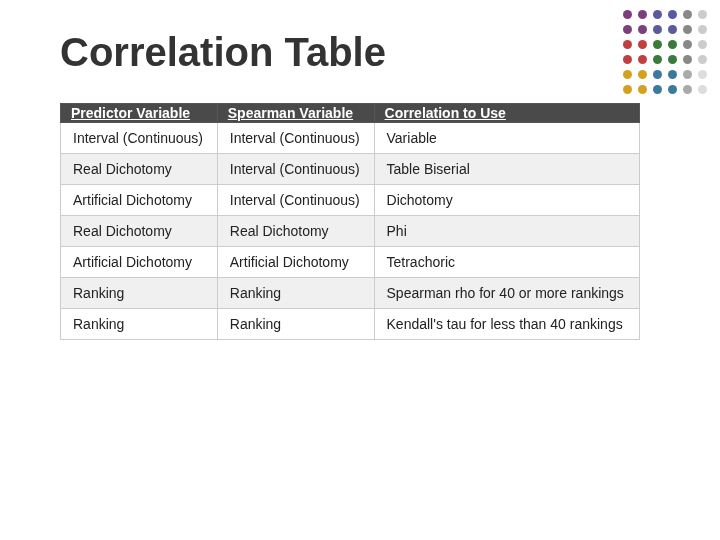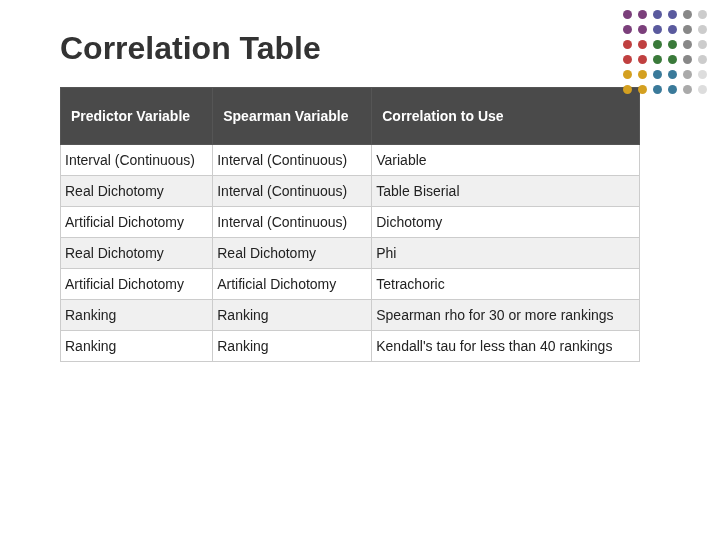--- a/index.html
+++ b/index.html
@@ -6,47 +6,48 @@
     body {
       width: 720px;
       height: 540px;
       background: #ffffff;
       font-family: Arial, sans-serif;
       position: relative;
       overflow: hidden;
     }
 
     .page-title {
-      font-size: 32px;
+      font-size: 40px;
       font-weight: bold;
       color: #333333;
-      padding: 30px 0 20px 60px;
+      padding: 30px 0 28px 60px;
     }
 
     .table-container {
       margin: 0 60px;
     }
 
     table {
       width: 580px;
       border-collapse: collapse;
       font-size: 14px;
     }
 
     th {
       background: #4a4a4a;
       color: #ffffff;
       text-align: left;
-      padding: 20px 10px;
+      padding: 1px 10px;
       font-weight: bold;
       border: 1px solid #555;
+      text-decoration: underline;
     }
 
     td {
-      padding: 7px 4px;
+      padding: 7px 12px;
       border: 1px solid #cccccc;
       color: #222222;
       vertical-align: top;
     }
 
     tr:nth-child(even) td {
       background: #f0f0f0;
     }
     tr:nth-child(odd) td {
       background: #ffffff;
@@ -144,21 +145,21 @@
           <td>Phi</td>
         </tr>
         <tr>
           <td>Artificial Dichotomy</td>
           <td>Artificial Dichotomy</td>
           <td>Tetrachoric</td>
         </tr>
         <tr>
           <td>Ranking</td>
           <td>Ranking</td>
-          <td>Spearman rho for 30 or more rankings</td>
+          <td>Spearman rho for 40 or more rankings</td>
         </tr>
         <tr>
           <td>Ranking</td>
           <td>Ranking</td>
           <td>Kendall's tau for less than 40 rankings</td>
         </tr>
       </tbody>
   </table>
 </div>
 

